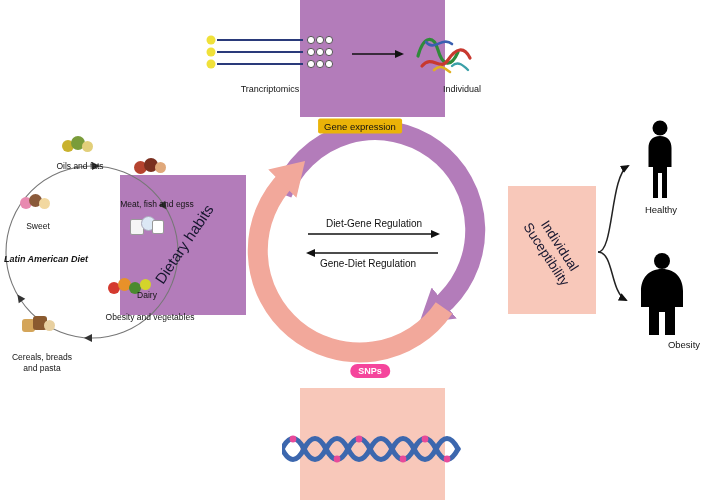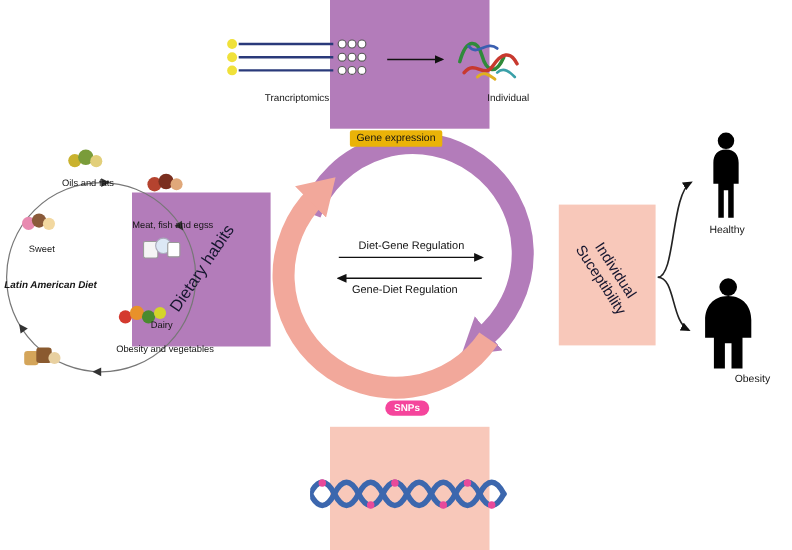--- a/index.html
+++ b/index.html
@@ -160,20 +160,21 @@
     <span class="dot" style="left:11px;top:0;width:14px;height:14px;background:#8a5a2f;border-radius:3px;"></span>
     <span class="dot" style="left:22px;top:4px;width:11px;height:11px;background:#e8d0a0"></span>
   </div>
 
   <div class="lbl" style="left:80px;top:161px;">Oils and fats</div>
   <div class="lbl" style="left:157px;top:199px;">Meat, fish and egss</div>
   <div class="lbl" style="left:38px;top:221px;">Sweet</div>
   <div class="lbl" style="left:147px;top:258px;margin-top:32px;">Dairy</div>
   <div class="lbl" style="left:46px;top:254px;font-size:9px;font-weight:bold;font-style:italic;">Latin American Diet</div>
   <div class="lbl" style="left:150px;top:312px;">Obesity and vegetables</div>
+  <div class="lbl lbl2" style="left:42px;top:352px;">Cereals, breads and pasta</div>
 
   <svg class="sil" style="left:638px;top:120px;" width="44" height="80" viewBox="0 0 44 80">
     <circle cx="22" cy="8" r="7.5" fill="#000"></circle>
     <path fill="#000" d="M22 16 C14 16 10.5 21 10.5 28 L10.5 47 L15 47 L15 78 L20 78 L20 53 L24 53 L24 78 L29 78 L29 47 L33.5 47 L33.5 28 C33.5 21 30 16 22 16 Z"></path>
   </svg>
   <svg class="sil" style="left:632px;top:252px;" width="60" height="85" viewBox="0 0 60 85">
     <circle cx="30" cy="9" r="8" fill="#000"></circle>
     <path fill="#000" d="M30 17 C16 17 9 27 9 39 L9 55 L17 55 L17 83 L27 83 L27 60 L33 60 L33 83 L43 83 L43 55 L51 55 L51 39 C51 27 44 17 30 17 Z"></path>
   </svg>
   <div class="lbl" style="left:661px;top:204px;font-size:9.5px;">Healthy</div>

